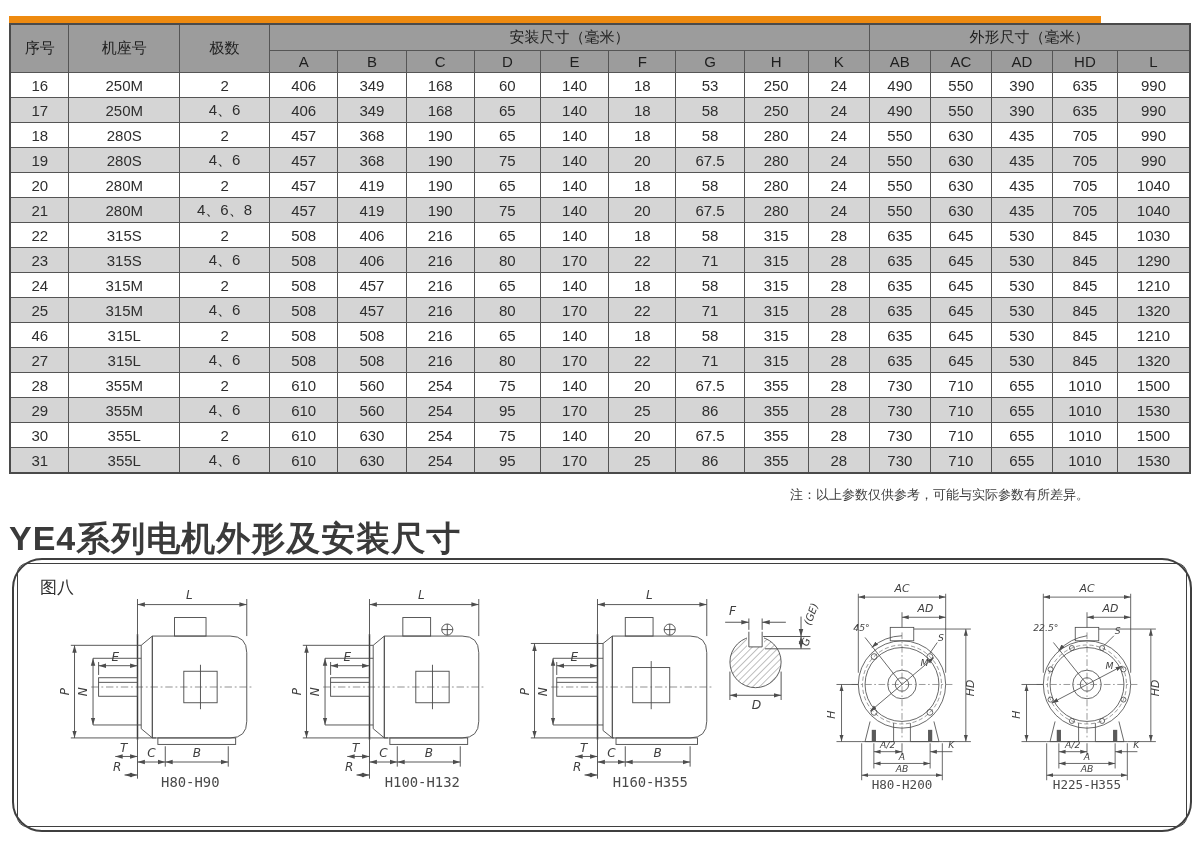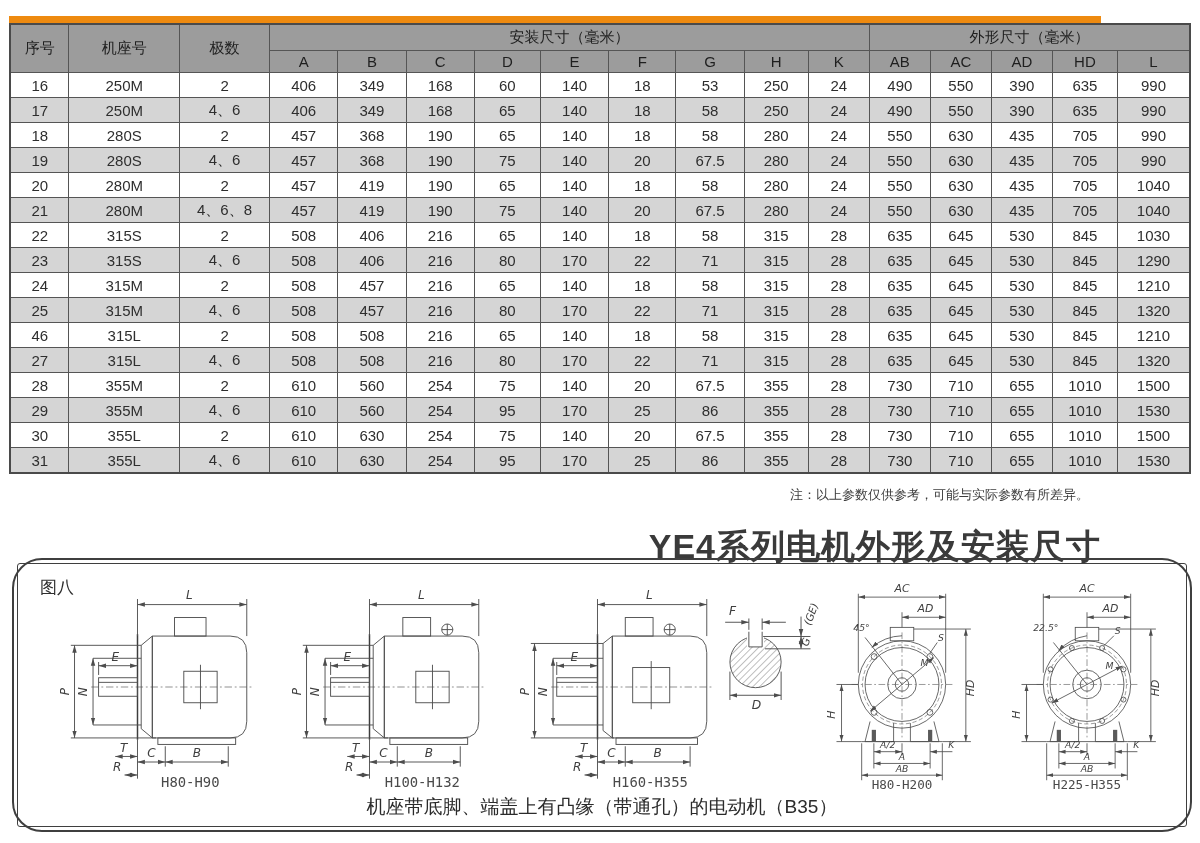--- a/index.html
+++ b/index.html
@@ -10,26 +10,26 @@
   table{border-collapse:collapse;table-layout:fixed;width:1182px;font-size:15px;color:#2e2e2e;
     border:2px solid #4a4a4a;}
   th,td{border:1px solid #555;text-align:center;padding:0;height:24px;font-weight:normal;
     overflow:hidden;white-space:nowrap;}
   thead th{background:#9c9c9c;color:#1f1f1f;}
   thead tr:first-child th{height:25px;}
   thead tr:last-child th{height:21px;}
   tbody td{background:#fff;}
   tbody tr.alt td{background:#d5d5d5;}
   .note{text-align:right;padding-right:12px;margin-top:12px;font-size:13px;color:#3c3c3c;}
-  .main-title{text-align:right;margin-top:20px;font-size:34px;font-weight:600;color:#3a3a3a;
+  .main-title{text-align:left;margin-top:12px;font-size:34px;font-weight:600;color:#3a3a3a;
     letter-spacing:1px;}
   .panel{position:absolute;left:12px;top:558px;width:1176px;height:270px;
     border:2px solid #3f3f3f;border-radius:30px;}
   .panel-inner{position:absolute;left:3px;top:3px;right:3px;bottom:3px;
-    border:1.5px solid #3f3f3f;border-radius:3px;}
+    border:1.5px solid #3f3f3f;border-radius:10px;}
   .fig-label{position:absolute;left:22px;top:12px;font-size:17px;color:#2e2e2e;}
   .caption{position:absolute;left:0;right:0;bottom:6px;text-align:center;font-size:19px;color:#2b2b2b;}
   .drw{position:absolute;}
   svg .ln{stroke:#4d4d4d;stroke-width:1;fill:none;}
   svg .thk{stroke:#3d3d3d;stroke-width:1.6;fill:none;}
   svg .cl{stroke:#6a6a6a;stroke-width:0.8;fill:none;stroke-dasharray:8 3 2 3;}
   svg .dsh{stroke:#6a6a6a;stroke-width:0.8;fill:none;stroke-dasharray:5 3;}
   svg .dl{font:italic 13px "DejaVu Sans",sans-serif;fill:#3f3f3f;}
   svg .dls{font:italic 11px "DejaVu Sans",sans-serif;fill:#3f3f3f;}
   svg .nm{font:15px "DejaVu Sans Mono",monospace;fill:#4a4a4a;text-anchor:middle;}
@@ -673,15 +673,14 @@
       <text class="dls" x="83" y="198" text-anchor="middle">A/2</text>
       <line class="ln" x1="133.5" y1="202" x2="160" y2="202" marker-start="url(#ah)"></line>
       <text class="dls" x="155" y="198">K</text>
       <line class="ln" x1="66.5" y1="216" x2="133.5" y2="216" marker-start="url(#ah)" marker-end="url(#ah)"></line>
       <text class="dls" x="100" y="212" text-anchor="middle">A</text>
       <line class="ln" x1="52" y1="230" x2="148" y2="230" marker-start="url(#ah)" marker-end="url(#ah)"></line>
       <text class="dls" x="100" y="226" text-anchor="middle">AB</text>
       <text class="nm" x="100" y="247">H225-H355</text>
     </svg>
 
-    <div class="caption">机座带底脚、端盖上有凸缘（带通孔）的电动机（B35）</div>
   </div>
 </div>
 
 </body></html>

